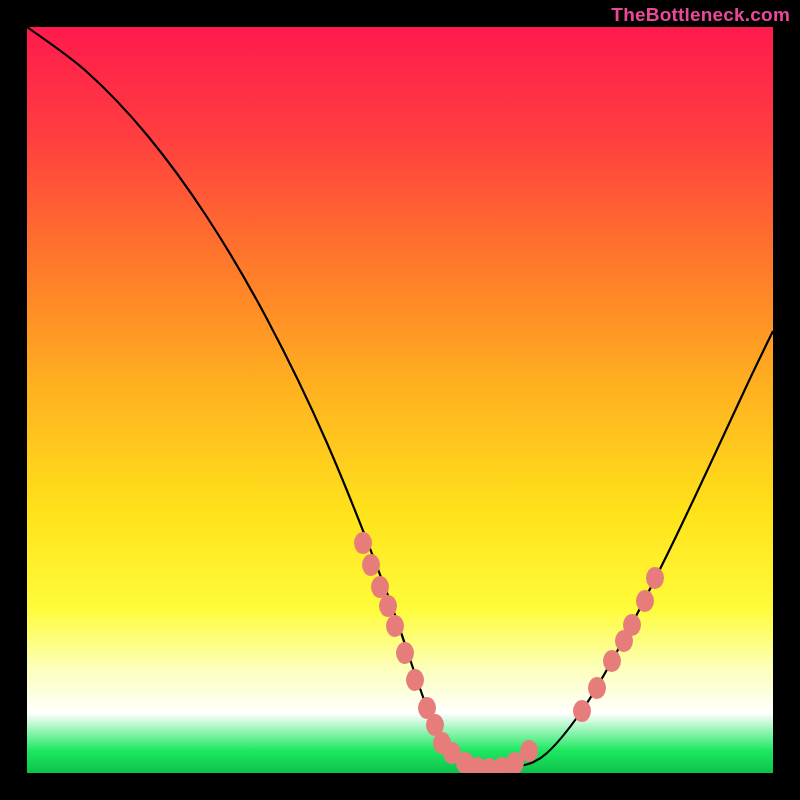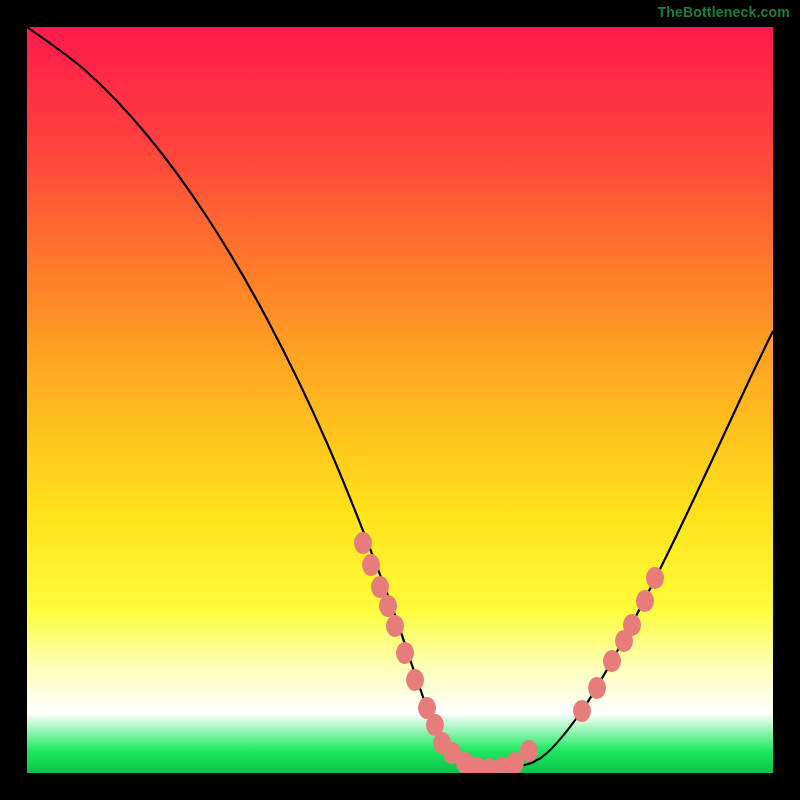--- a/index.html
+++ b/index.html
@@ -26,22 +26,22 @@
       #fffc3a 78%,
       #fcffba 86%,
       #ffffff 92%,
       #1de860 97%,
       #0dc24a 100%);
   }
   .watermark {
     position: absolute;
     top: 4px;
     right: 10px;
-    color: #15803d;
-    font-size: 14px;
+    color: #ec4899;
+    font-size: 19px;
     font-weight: 600;
     letter-spacing: 0.2px;
     margin-left: 28px;
   }
   svg.plot {
     position: absolute;
     left: 0;
     top: 0;
     width: 746px;
     height: 746px;

